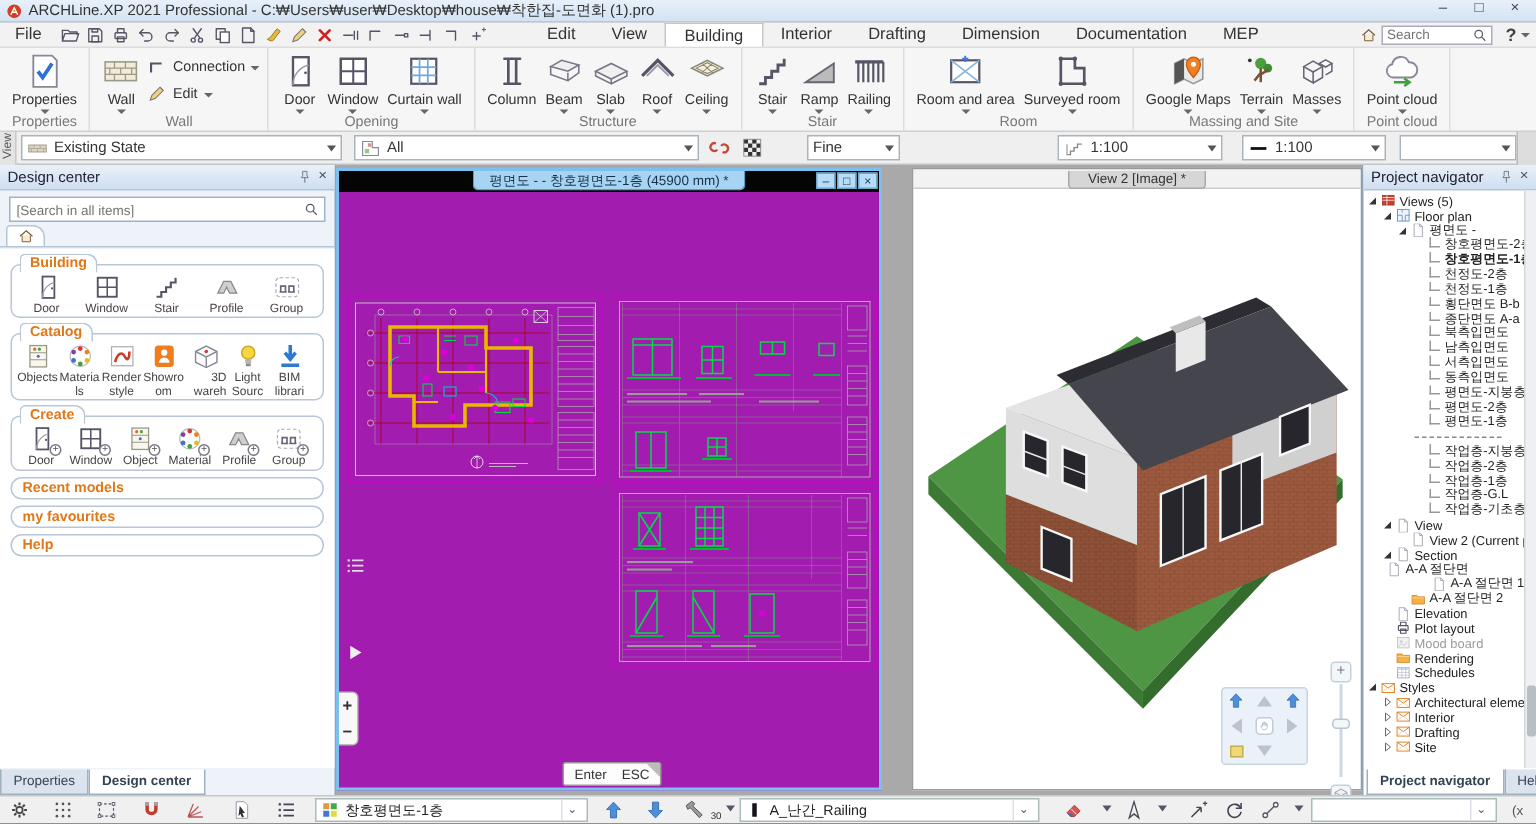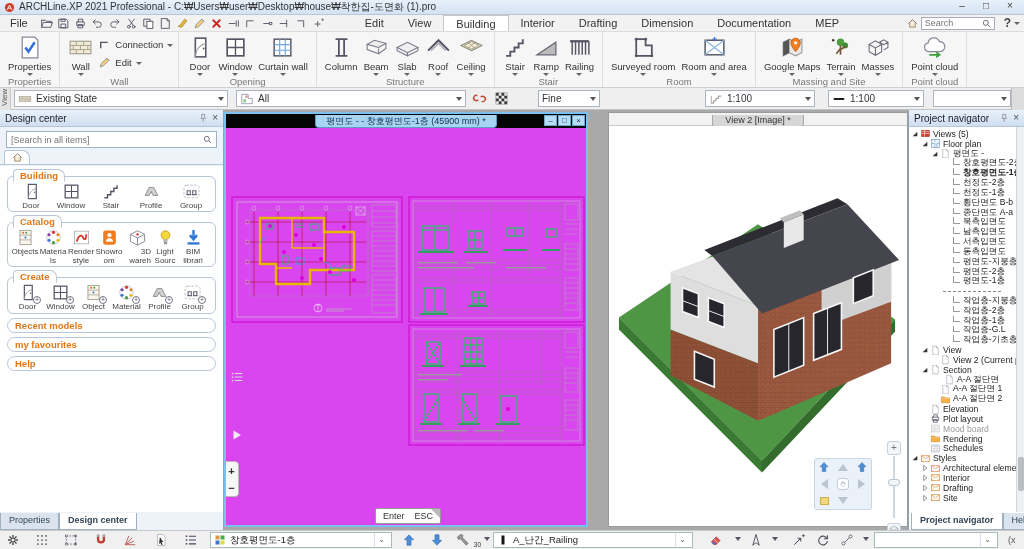--- a/index.html
+++ b/index.html
@@ -83,21 +83,21 @@
   .dc-iconwrap .i{width:19px;height:19px;}
   .badge{position:absolute;right:-4px;bottom:-2px;width:8px;height:8px;border:1px solid #778;border-radius:50%;background:#fff;
          font-size:7px;line-height:6px;text-align:center;color:#555;}
   .dc-lbl{line-height:1.05;margin-top:1px;word-break:break-word;}
   .dc-bar{border:1px solid #b9c6d8;border-radius:9px;margin:4px 7px;padding:1px 7px;color:#e07818;font-weight:bold;font-size:9.5px;}
   .side-tabs{position:absolute;bottom:0;left:0;height:17px;display:flex;align-items:stretch;}
   .side-tab{font-size:9px;padding:2px 8px 0;border:1px solid #9fb0c0;border-top:none;background:#dbe4ee;color:#345;white-space:nowrap;}
   .side-tab.active{background:#fff;font-weight:bold;}
 
   
-  .win2d{position:absolute;left:224px;top:2px;width:364px;height:415px;border:2px solid #7cc0ef;background:#d946ef;}
+  .win2d{position:absolute;left:224px;top:2px;width:364px;height:415px;border:2px solid #7cc0ef;background:#a21caf;}
   .w2title{position:relative;height:14px;background:#050505;text-align:center;}
   .w2tab{display:inline-block;background:#a8d4f4;border:1px solid #5e9cc8;border-top:none;font-size:9px;color:#15324a;
          padding:0 10px;height:13px;line-height:12px;border-radius:0 0 4px 4px;}
   .w2ctl{position:absolute;right:1px;top:1px;display:flex;gap:1px;}
   .w2btn{width:13px;height:11px;background:#b7dcf8;border:1px solid #6ea6cc;font-size:8px;line-height:9px;text-align:center;color:#134;}
   .cadwrap{position:absolute;left:0;top:14px;right:0;bottom:0;overflow:hidden;}
   .ltool{position:absolute;color:#ddd;}
   .zoompanel{position:absolute;left:-2px;bottom:28px;width:15px;height:36px;background:#f8f8f8;border:1px solid #bbb;border-radius:0 4px 4px 0;
              display:flex;flex-direction:column;align-items:center;justify-content:space-around;color:#333;font-size:11px;font-weight:bold;}
   .prompt{position:absolute;left:149px;bottom:1px;width:66px;height:16px;background:#fdfdfd;border:1px solid #999;border-radius:2px;
@@ -480,39 +480,39 @@
             <span class="cr"></span>
           </div>
         </div>
         <div class="rb-name">Stair</div>
       </div>
       <div class="rb-group">
         <div class="rb-items">
           <div class="rb-item">
             <span class="i ">
               <svg viewBox="0 0 24 24">
+                <rect x="3" y="5" width="18" height="14" fill="#fff" stroke="#556" stroke-width="1.4"></rect>
+                <path d="M3 5l18 14M21 5 3 19" stroke="#8ab4dd" stroke-width="1.1"></path>
+                <path d="M12 2v4M10 4h4" stroke="#47d" stroke-width="1.2"></path>
+              </svg>
+            </span>
+            <span>Room and area</span>
+            <span class="cr"></span>
+          </div>
+          <div class="rb-item">
+            <span class="i ">
+              <svg viewBox="0 0 24 24">
                 <path d="M5 4h9v6h6v10H5z" fill="none" stroke="#556" stroke-width="1.7"></path>
                 <circle cx="5" cy="4" r="1.4" fill="#556"></circle>
                 <circle cx="14" cy="4" r="1.4" fill="#556"></circle>
                 <circle cx="20" cy="20" r="1.4" fill="#556"></circle>
                 <circle cx="5" cy="20" r="1.4" fill="#556"></circle>
               </svg>
             </span>
             <span>Surveyed room</span>
-            <span class="cr"></span>
-          </div>
-          <div class="rb-item">
-            <span class="i ">
-              <svg viewBox="0 0 24 24">
-                <rect x="3" y="5" width="18" height="14" fill="#fff" stroke="#556" stroke-width="1.4"></rect>
-                <path d="M3 5l18 14M21 5 3 19" stroke="#8ab4dd" stroke-width="1.1"></path>
-                <path d="M12 2v4M10 4h4" stroke="#47d" stroke-width="1.2"></path>
-              </svg>
-            </span>
-            <span>Room and area</span>
             <span class="cr"></span>
           </div>
         </div>
         <div class="rb-name">Room</div>
       </div>
       <div class="rb-group">
         <div class="rb-items">
           <div class="rb-item">
             <span class="i ">
               <svg viewBox="0 0 24 24">
@@ -1312,31 +1312,31 @@
               </svg>
             </span>
             <span class="i ticon">
               <svg viewBox="0 0 24 24">
                 <path d="M6 2.5h8l4 4v15H6z" fill="#fff" stroke="#99a" stroke-width="1.2"></path>
                 <path d="M14 2.5v4h4" fill="none" stroke="#99a" stroke-width="1.2"></path>
               </svg>
             </span>
             <span class="tlabel">Section</span>
           </div>
-          <div class="trow" style="padding-left: 26px;">
+          <div class="trow" style="padding-left: 6px;">
             <span class="exp i"></span>
             <span class="i ticon">
               <svg viewBox="0 0 24 24">
                 <path d="M6 2.5h8l4 4v15H6z" fill="#fff" stroke="#99a" stroke-width="1.2"></path>
                 <path d="M14 2.5v4h4" fill="none" stroke="#99a" stroke-width="1.2"></path>
               </svg>
             </span>
             <span class="tlabel">A-A 절단면</span>
           </div>
-          <div class="trow" style="padding-left: 22px;">
+          <div class="trow" style="padding-left: 36px;">
             <span class="exp i"></span>
             <span class="i ticon">
               <svg viewBox="0 0 24 24">
                 <path d="M6 2.5h8l4 4v15H6z" fill="#fff" stroke="#99a" stroke-width="1.2"></path>
                 <path d="M14 2.5v4h4" fill="none" stroke="#99a" stroke-width="1.2"></path>
               </svg>
             </span>
             <span class="tlabel">A-A 절단면 1</span>
           </div>
           <div class="trow" style="padding-left: 22px;">

